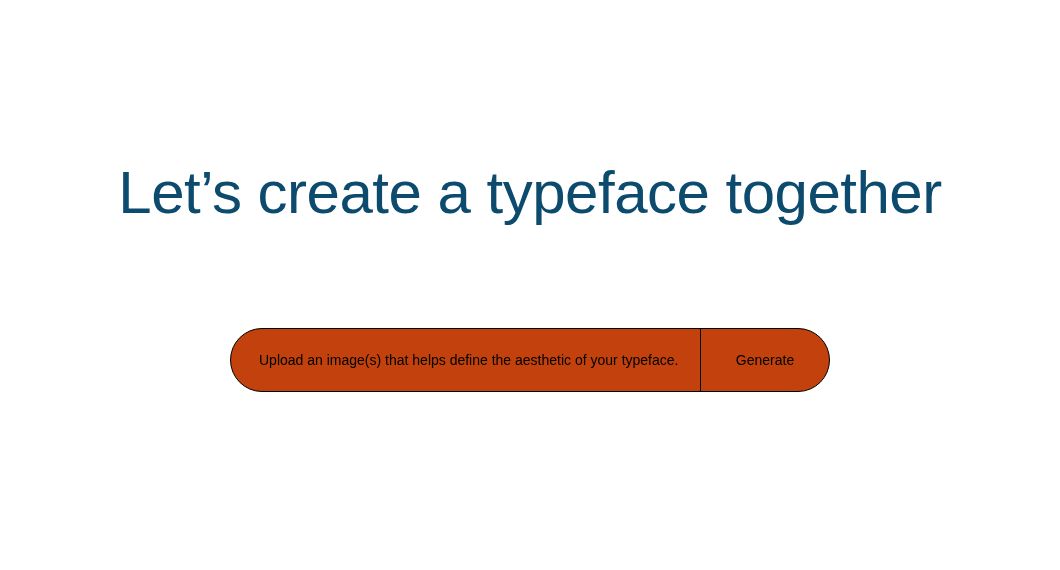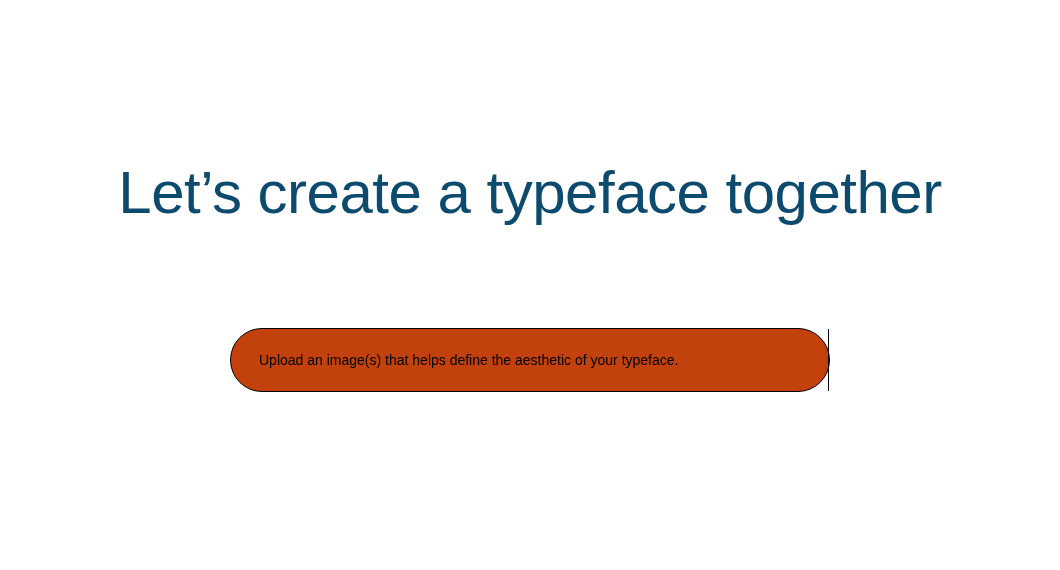--- a/index.html
+++ b/index.html
@@ -72,13 +72,14 @@
 </head>
 <body>
 
 <h1 class="heading">Let’s create a typeface together</h1>
 
 <div class="input-bar">
   <div class="upload-area">
     <span class="upload-text">Upload an image(s) that helps define the aesthetic of your typeface.</span>
   </div>
   <div class="divider"></div>
+  <button class="generate-btn">Generate</button>
 </div>
 
 </body></html>

